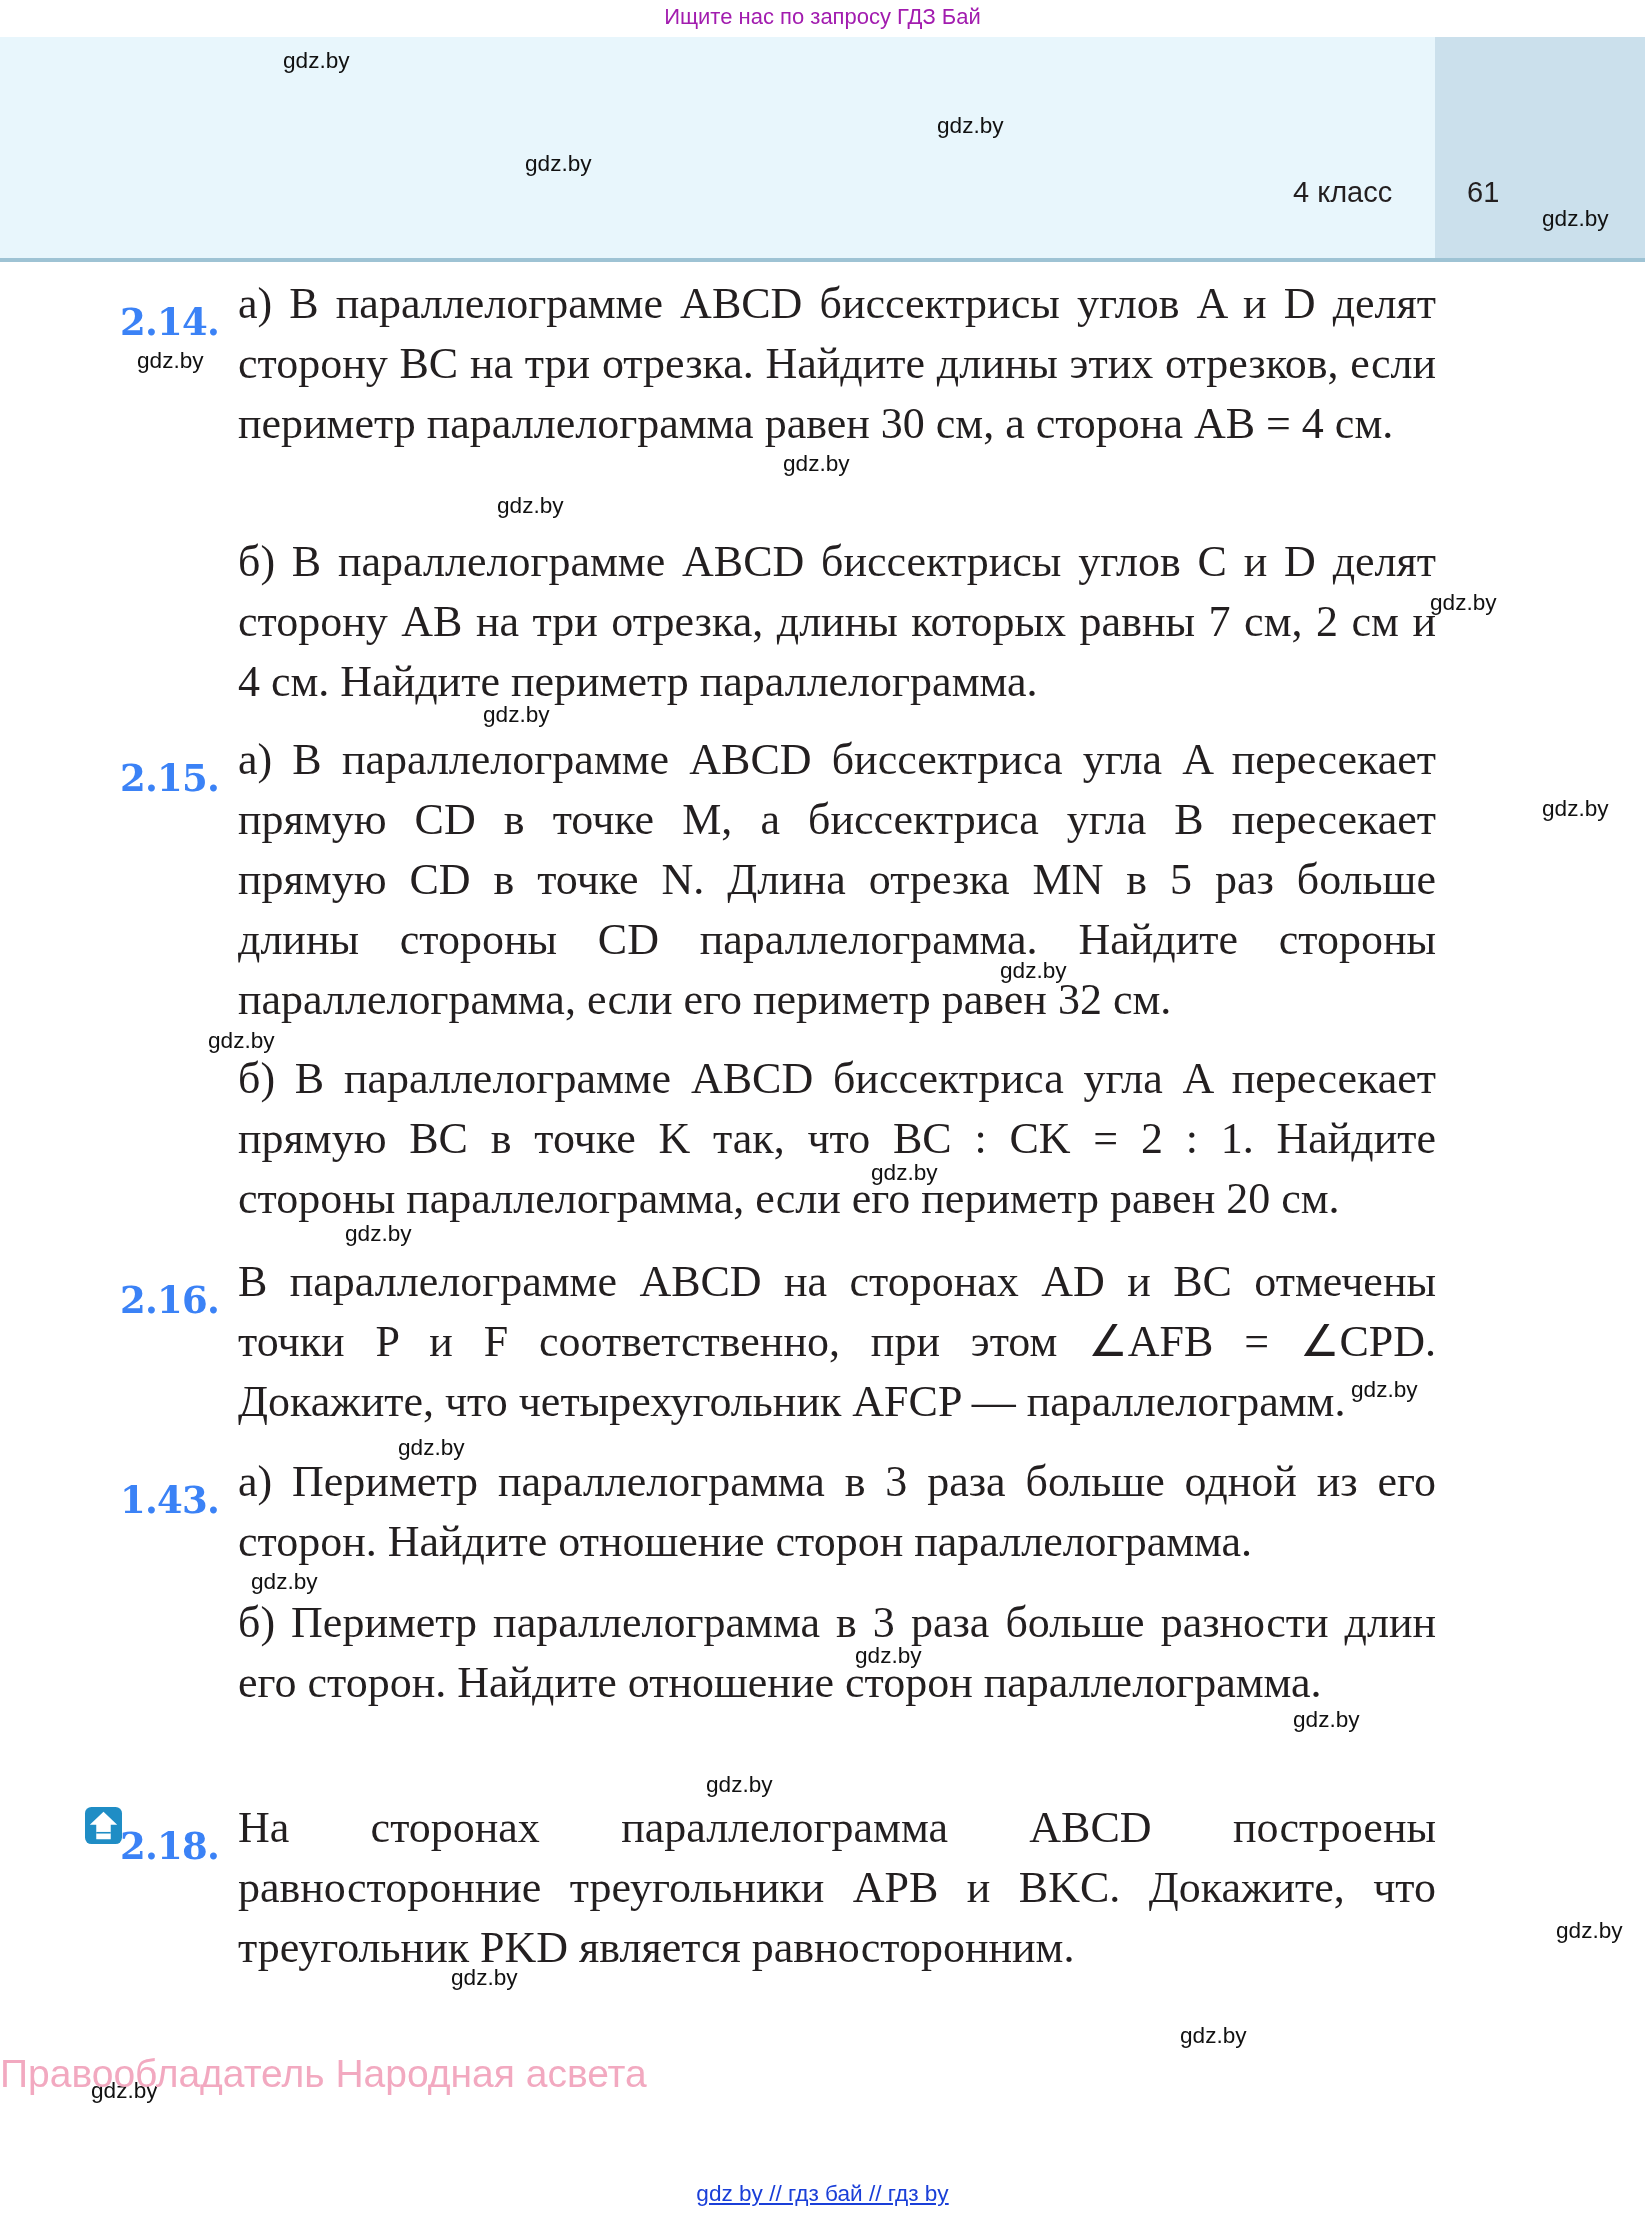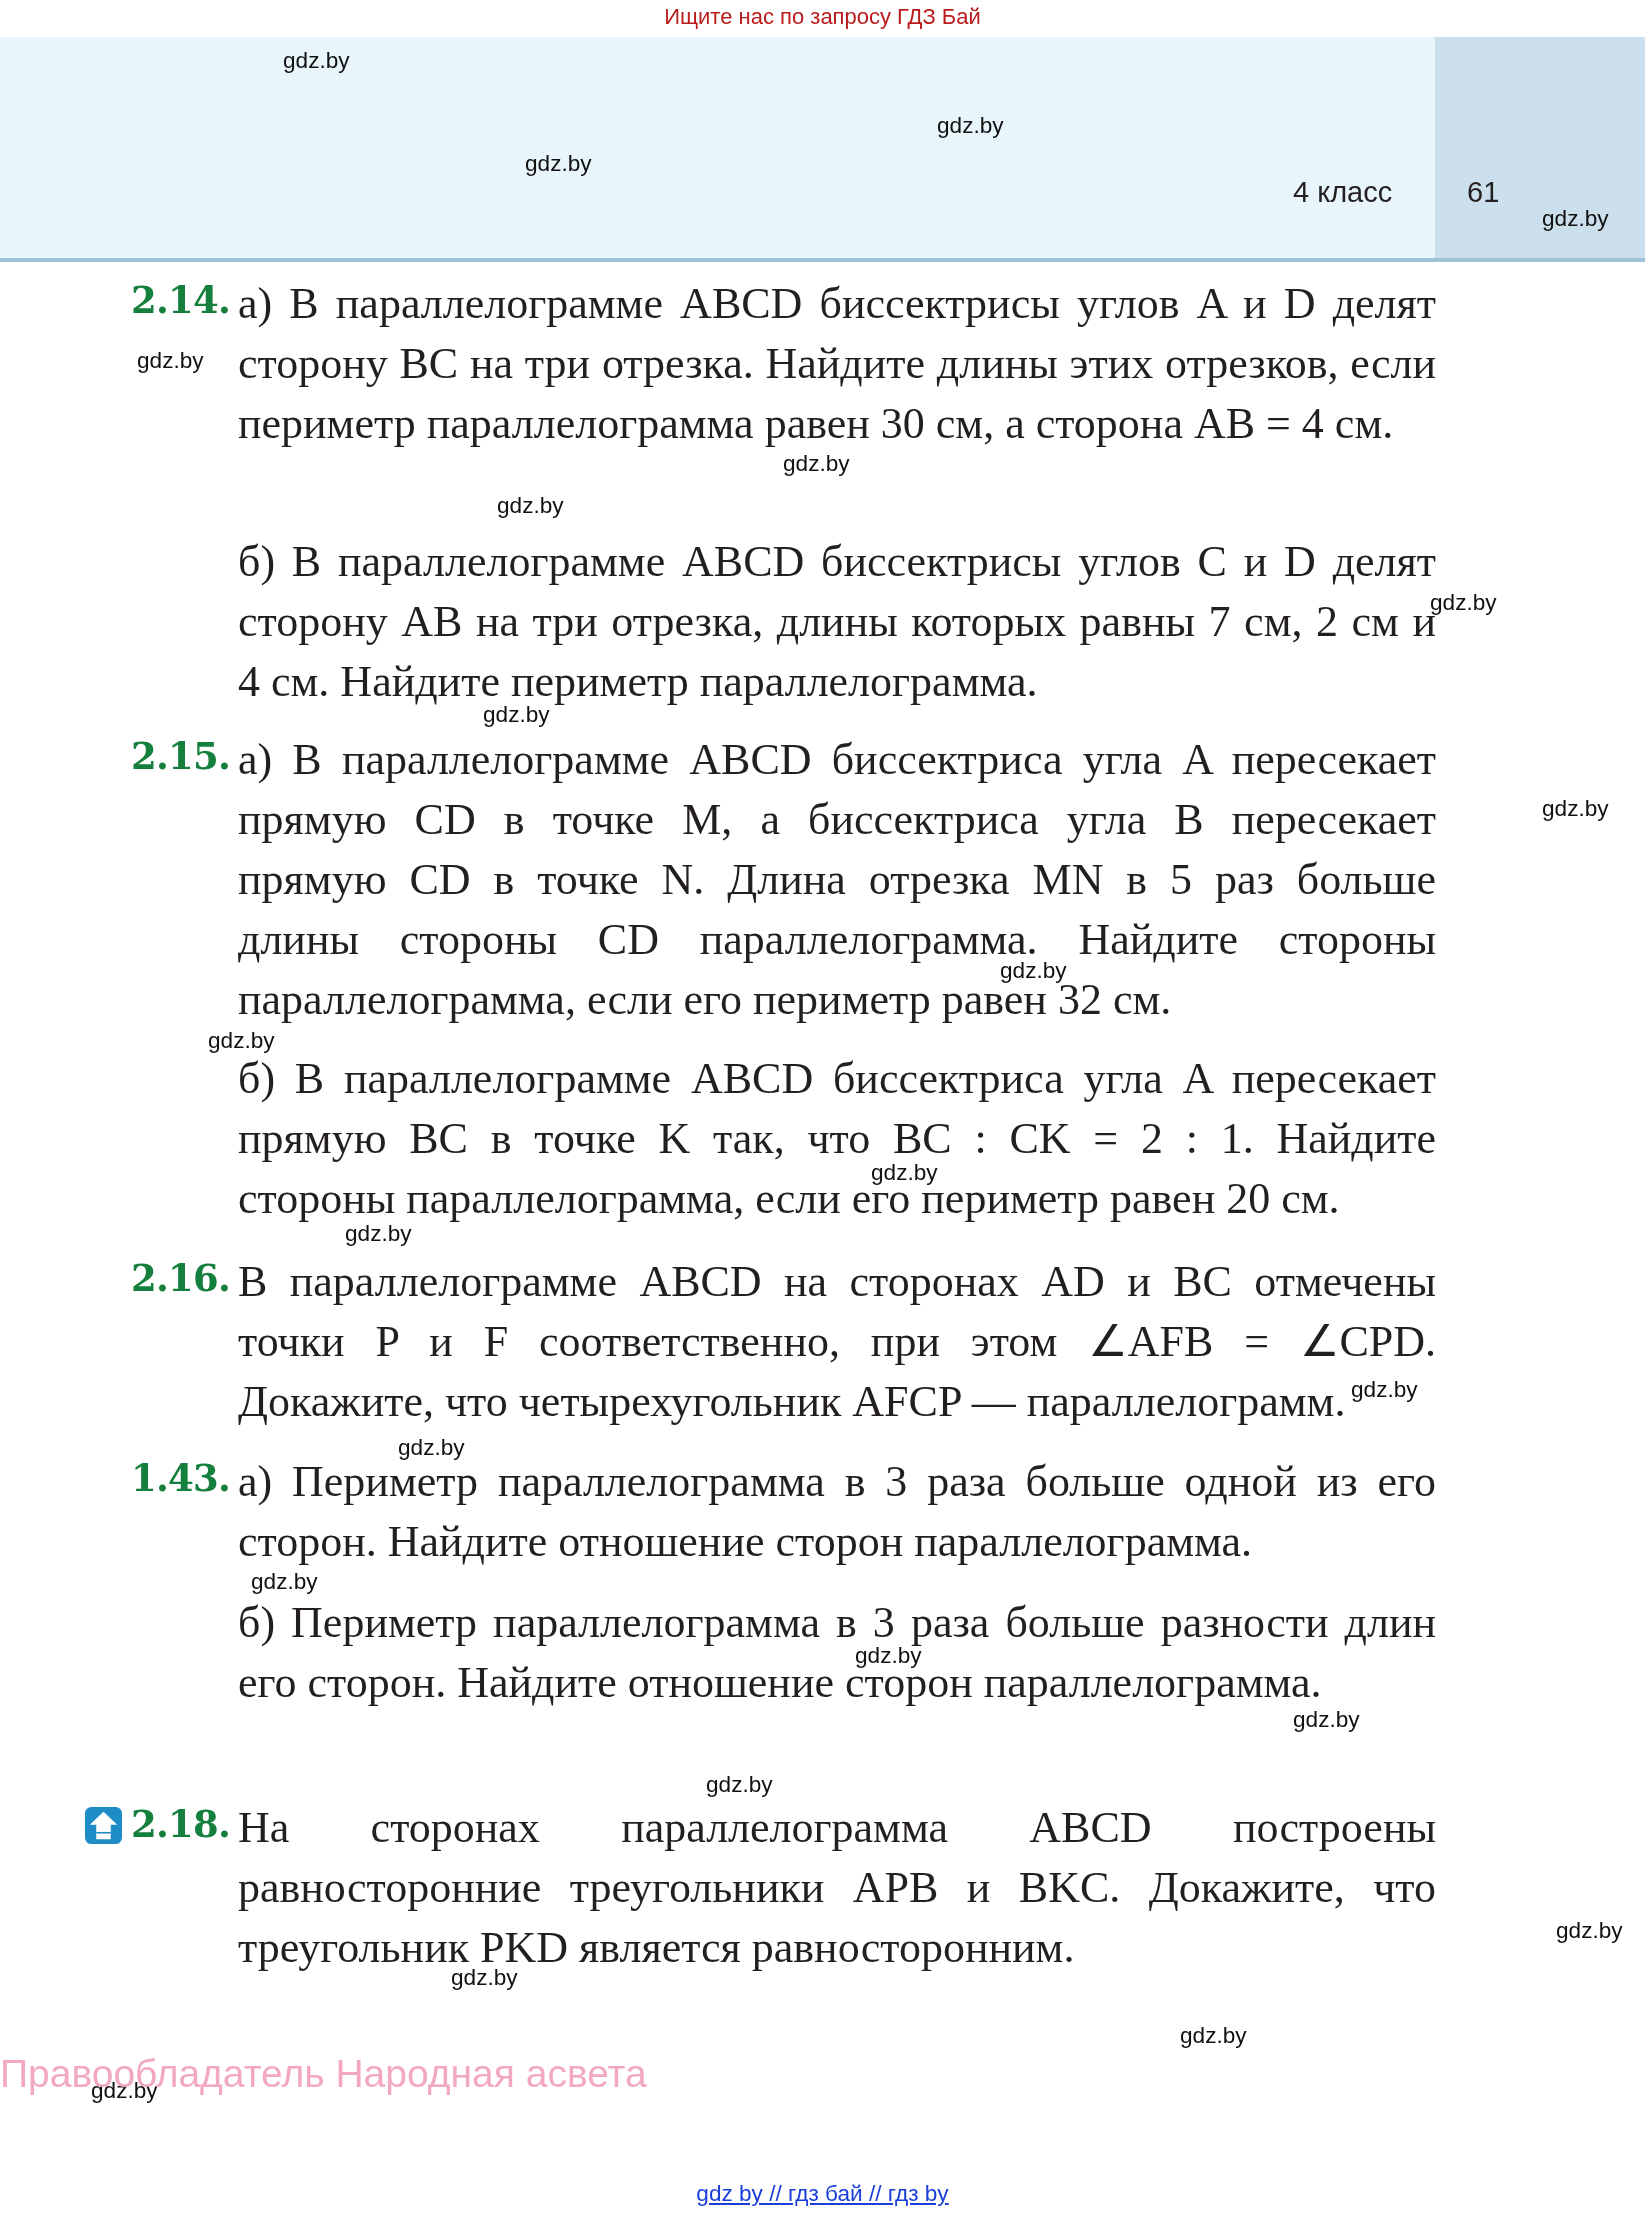--- a/index.html
+++ b/index.html
@@ -4,21 +4,21 @@
 <style>
   html, body { margin: 0; padding: 0; }
   body {
     width: 1645px; height: 2216px; position: relative; overflow: hidden;
     background: #ffffff;
     font-family: "DejaVu Serif", "Liberation Serif", serif;
     color: #231f20;
   }
   .top-banner {
     position: absolute; left: 0; top: 0; width: 1645px; height: 37px;
-    text-align: center; color: #b91c1c;
+    text-align: center; color: #a21caf;
     font-family: "Liberation Sans", sans-serif; font-size: 22px; line-height: 34px;
   }
   .header {
     position: absolute; left: 0; top: 37px; width: 1645px; height: 221px;
     background: #e8f6fc;
   }
   .header-right {
     position: absolute; left: 1435px; top: 0; width: 210px; height: 221px;
     background: #cbe0ec;
   }
@@ -32,22 +32,22 @@
   }
   .page-num {
     position: absolute; left: 1454px; top: 176px;
     font-family: "Liberation Sans", sans-serif; font-size: 29px; color: #231f20; margin-left: 13px;
   }
   .wm {
     position: absolute; font-family: "Liberation Sans", sans-serif;
     font-size: 22.6px; color: #111; white-space: nowrap;
   }
   .num {
-    position: absolute; left: 131px; font-weight: bold; color: #15803d;
-    font-size: 37px; font-family: "DejaVu Serif", serif; letter-spacing: -0.8px;
+    position: absolute; left: 120px; font-weight: bold; color: #3b82f6;
+    font-size: 37px; font-family: "DejaVu Serif", serif; letter-spacing: -0.8px; margin-top: 22px;
   }
   .para {
     position: absolute; left: 238px; width: 1198px;
     font-size: 44px; line-height: 60px; text-align: justify;
     font-family: "Liberation Serif", serif;
   }
   .icon-box {
     position: absolute; left: 85px; width: 37px; height: 37px;
     background: #1f8dc5; border-radius: 6.4px;
   }

